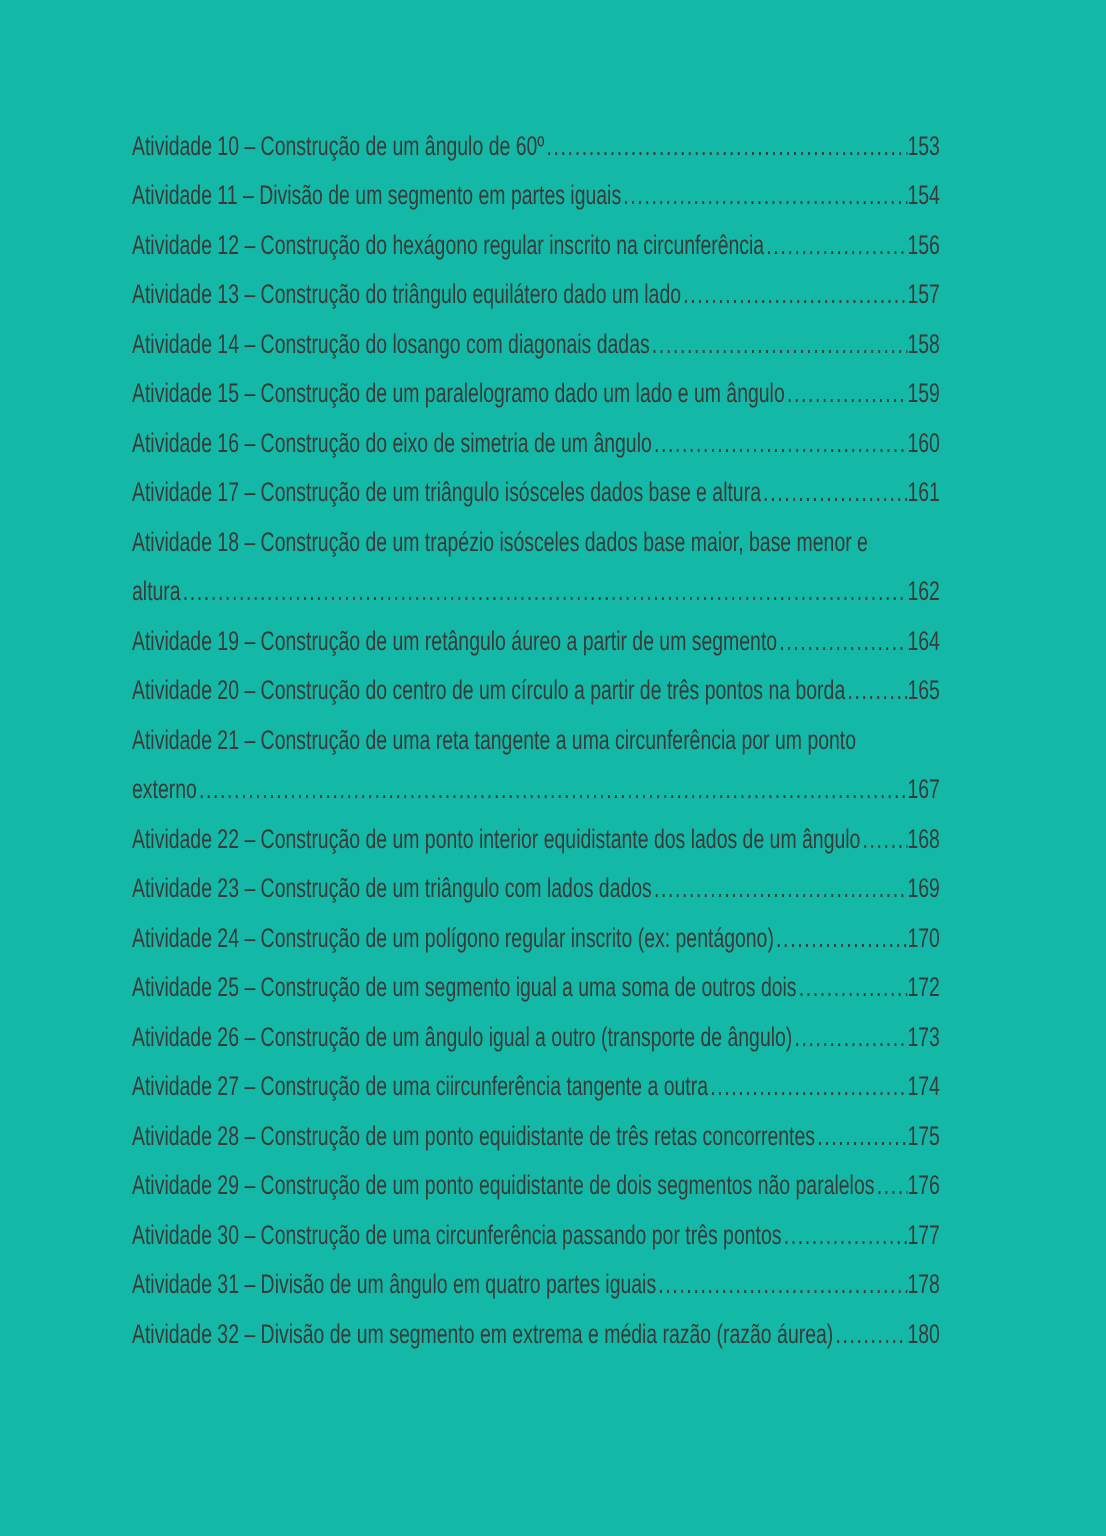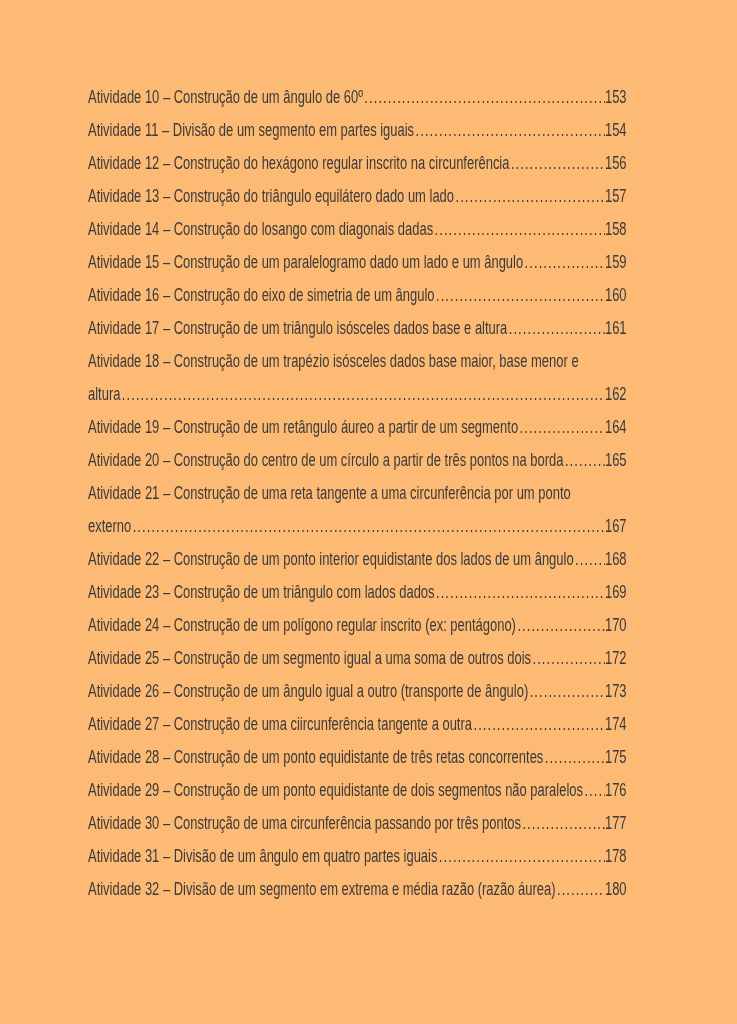--- a/index.html
+++ b/index.html
@@ -5,21 +5,21 @@
   html, body { margin: 0; padding: 0; }
   body {
     width: 737px; height: 1024px;
     background: #ffffff;
     position: relative;
     overflow: hidden;
     font-family: "Liberation Sans", sans-serif;
   }
   .page {
     position: absolute; inset: 0;
-    background: #fdba74;
+    background: #14b8a6;
   }
   
   .toc {
     position: absolute;
     left: 88px; top: 81px;
     width: 748px;               
     transform: scaleX(0.72);
     transform-origin: top left;
     color: #3a3a3a;
     font-size: 18px;

